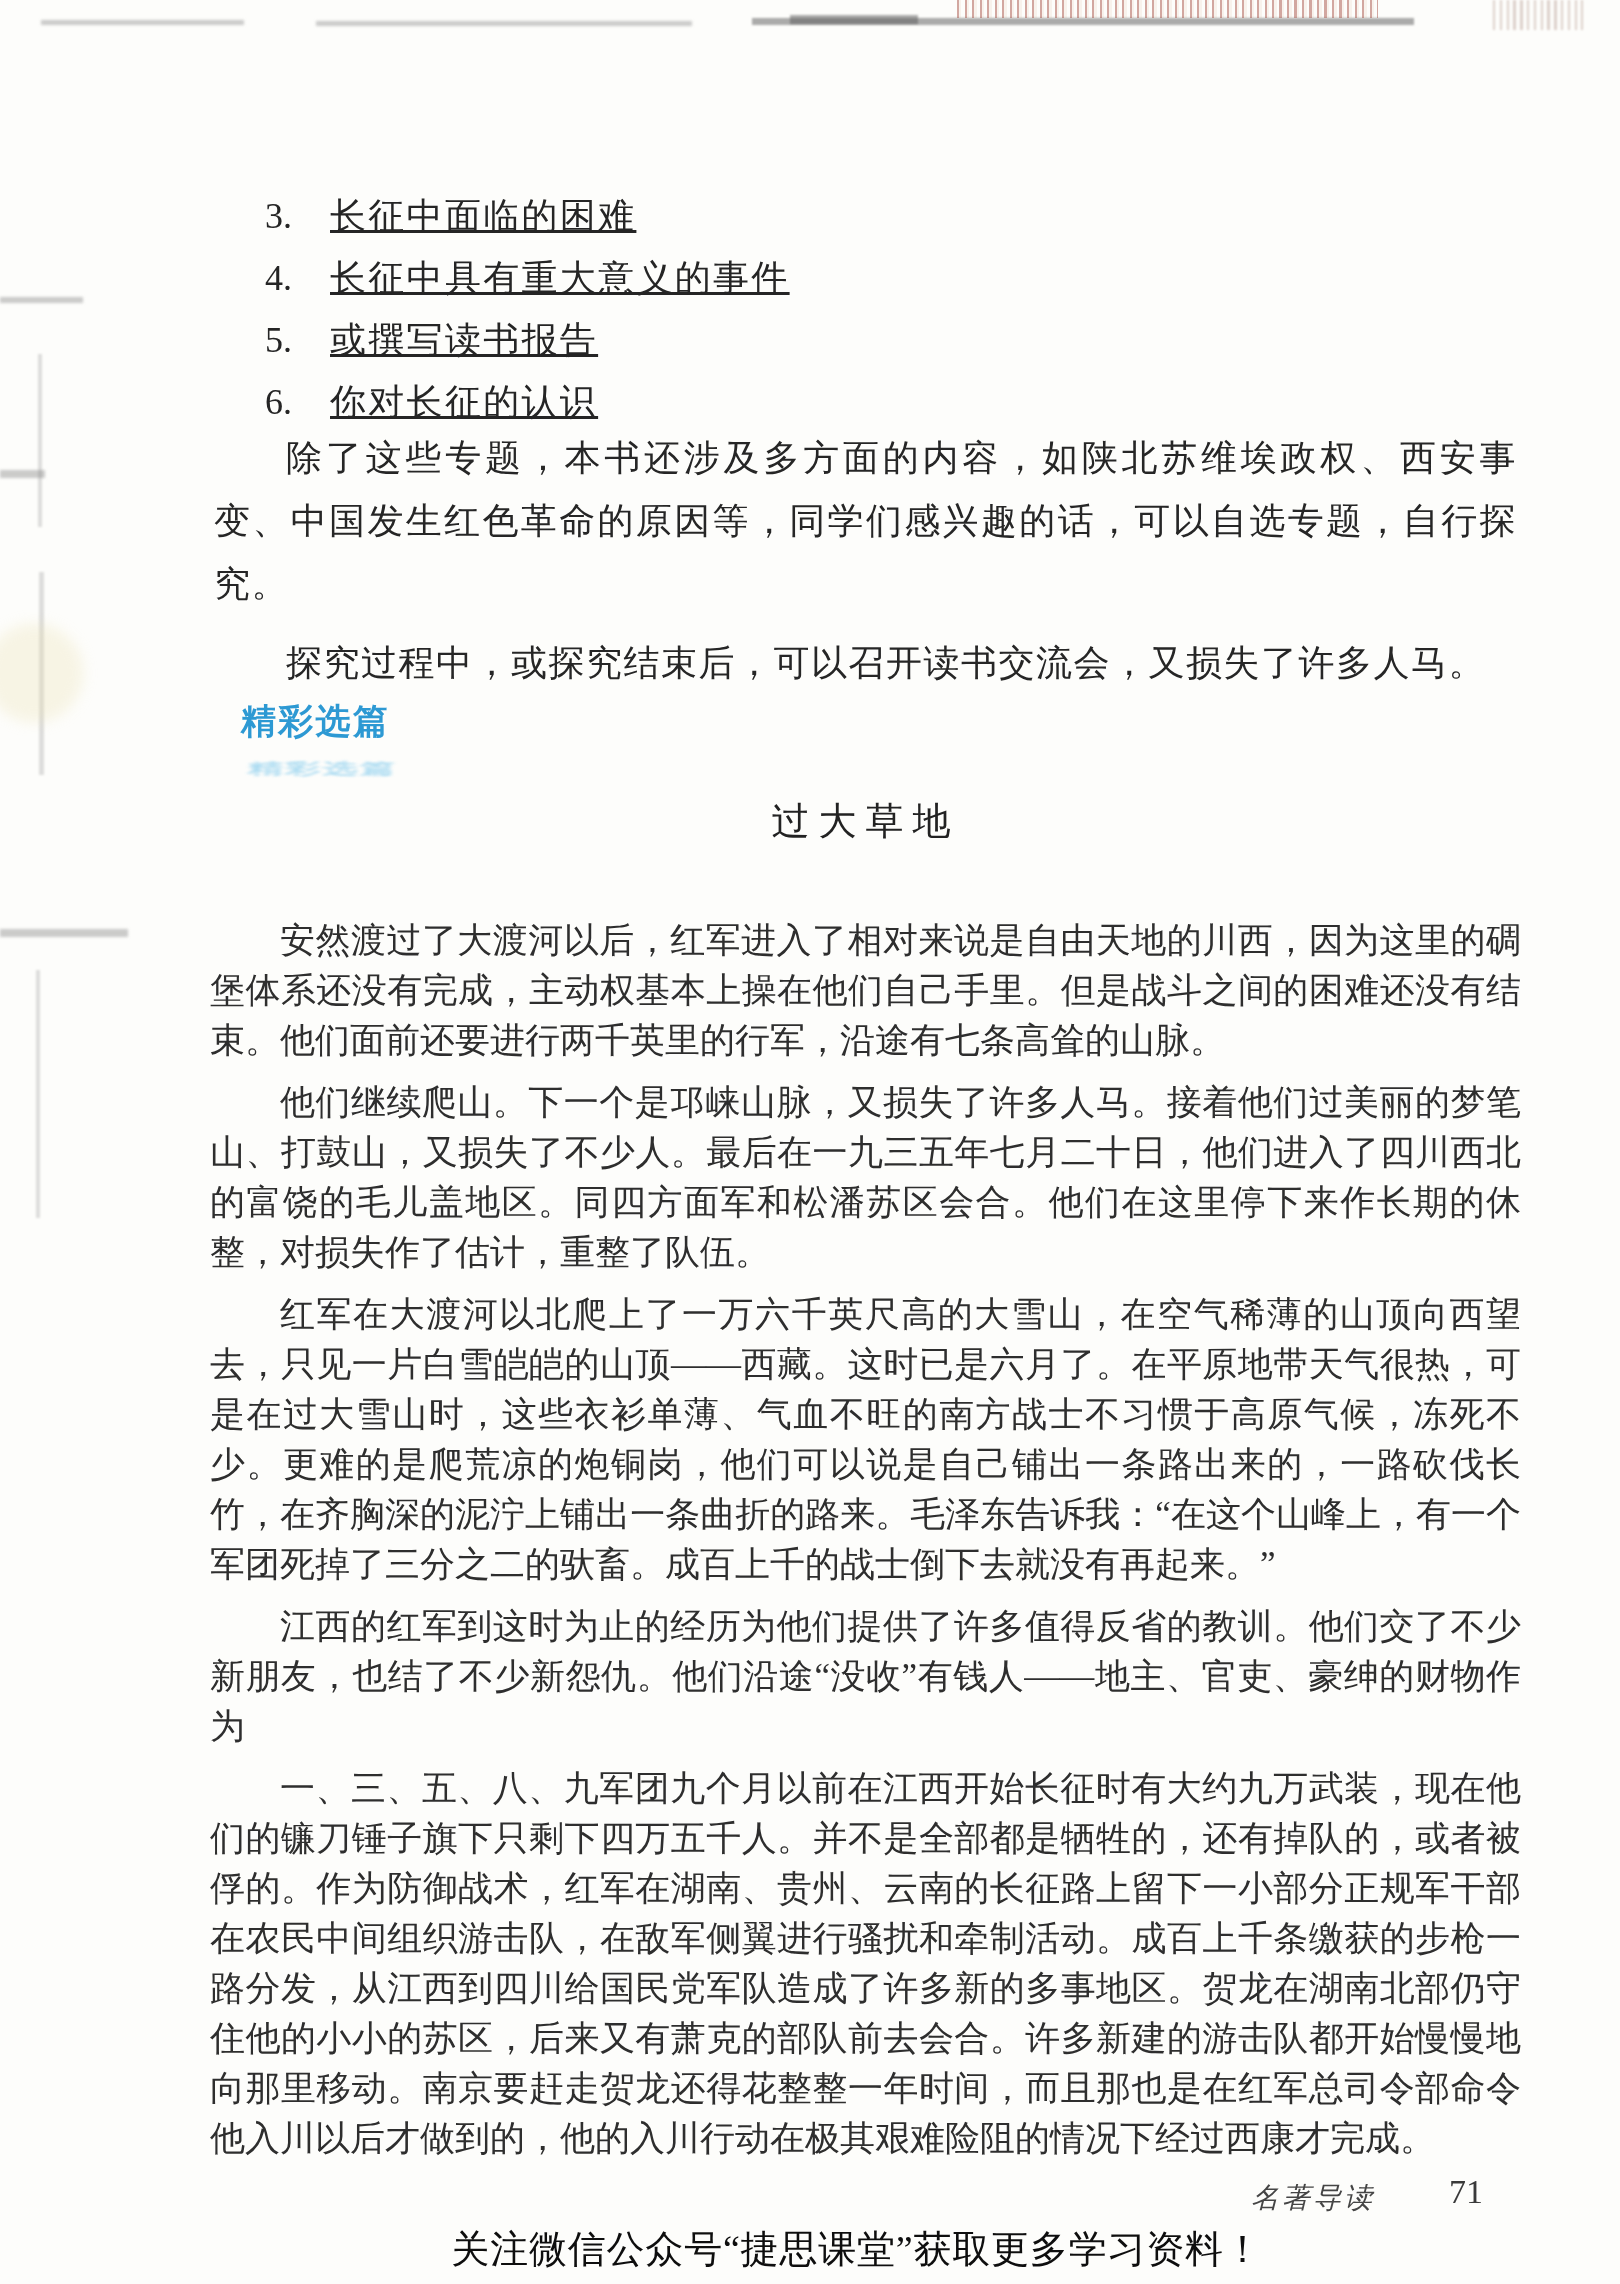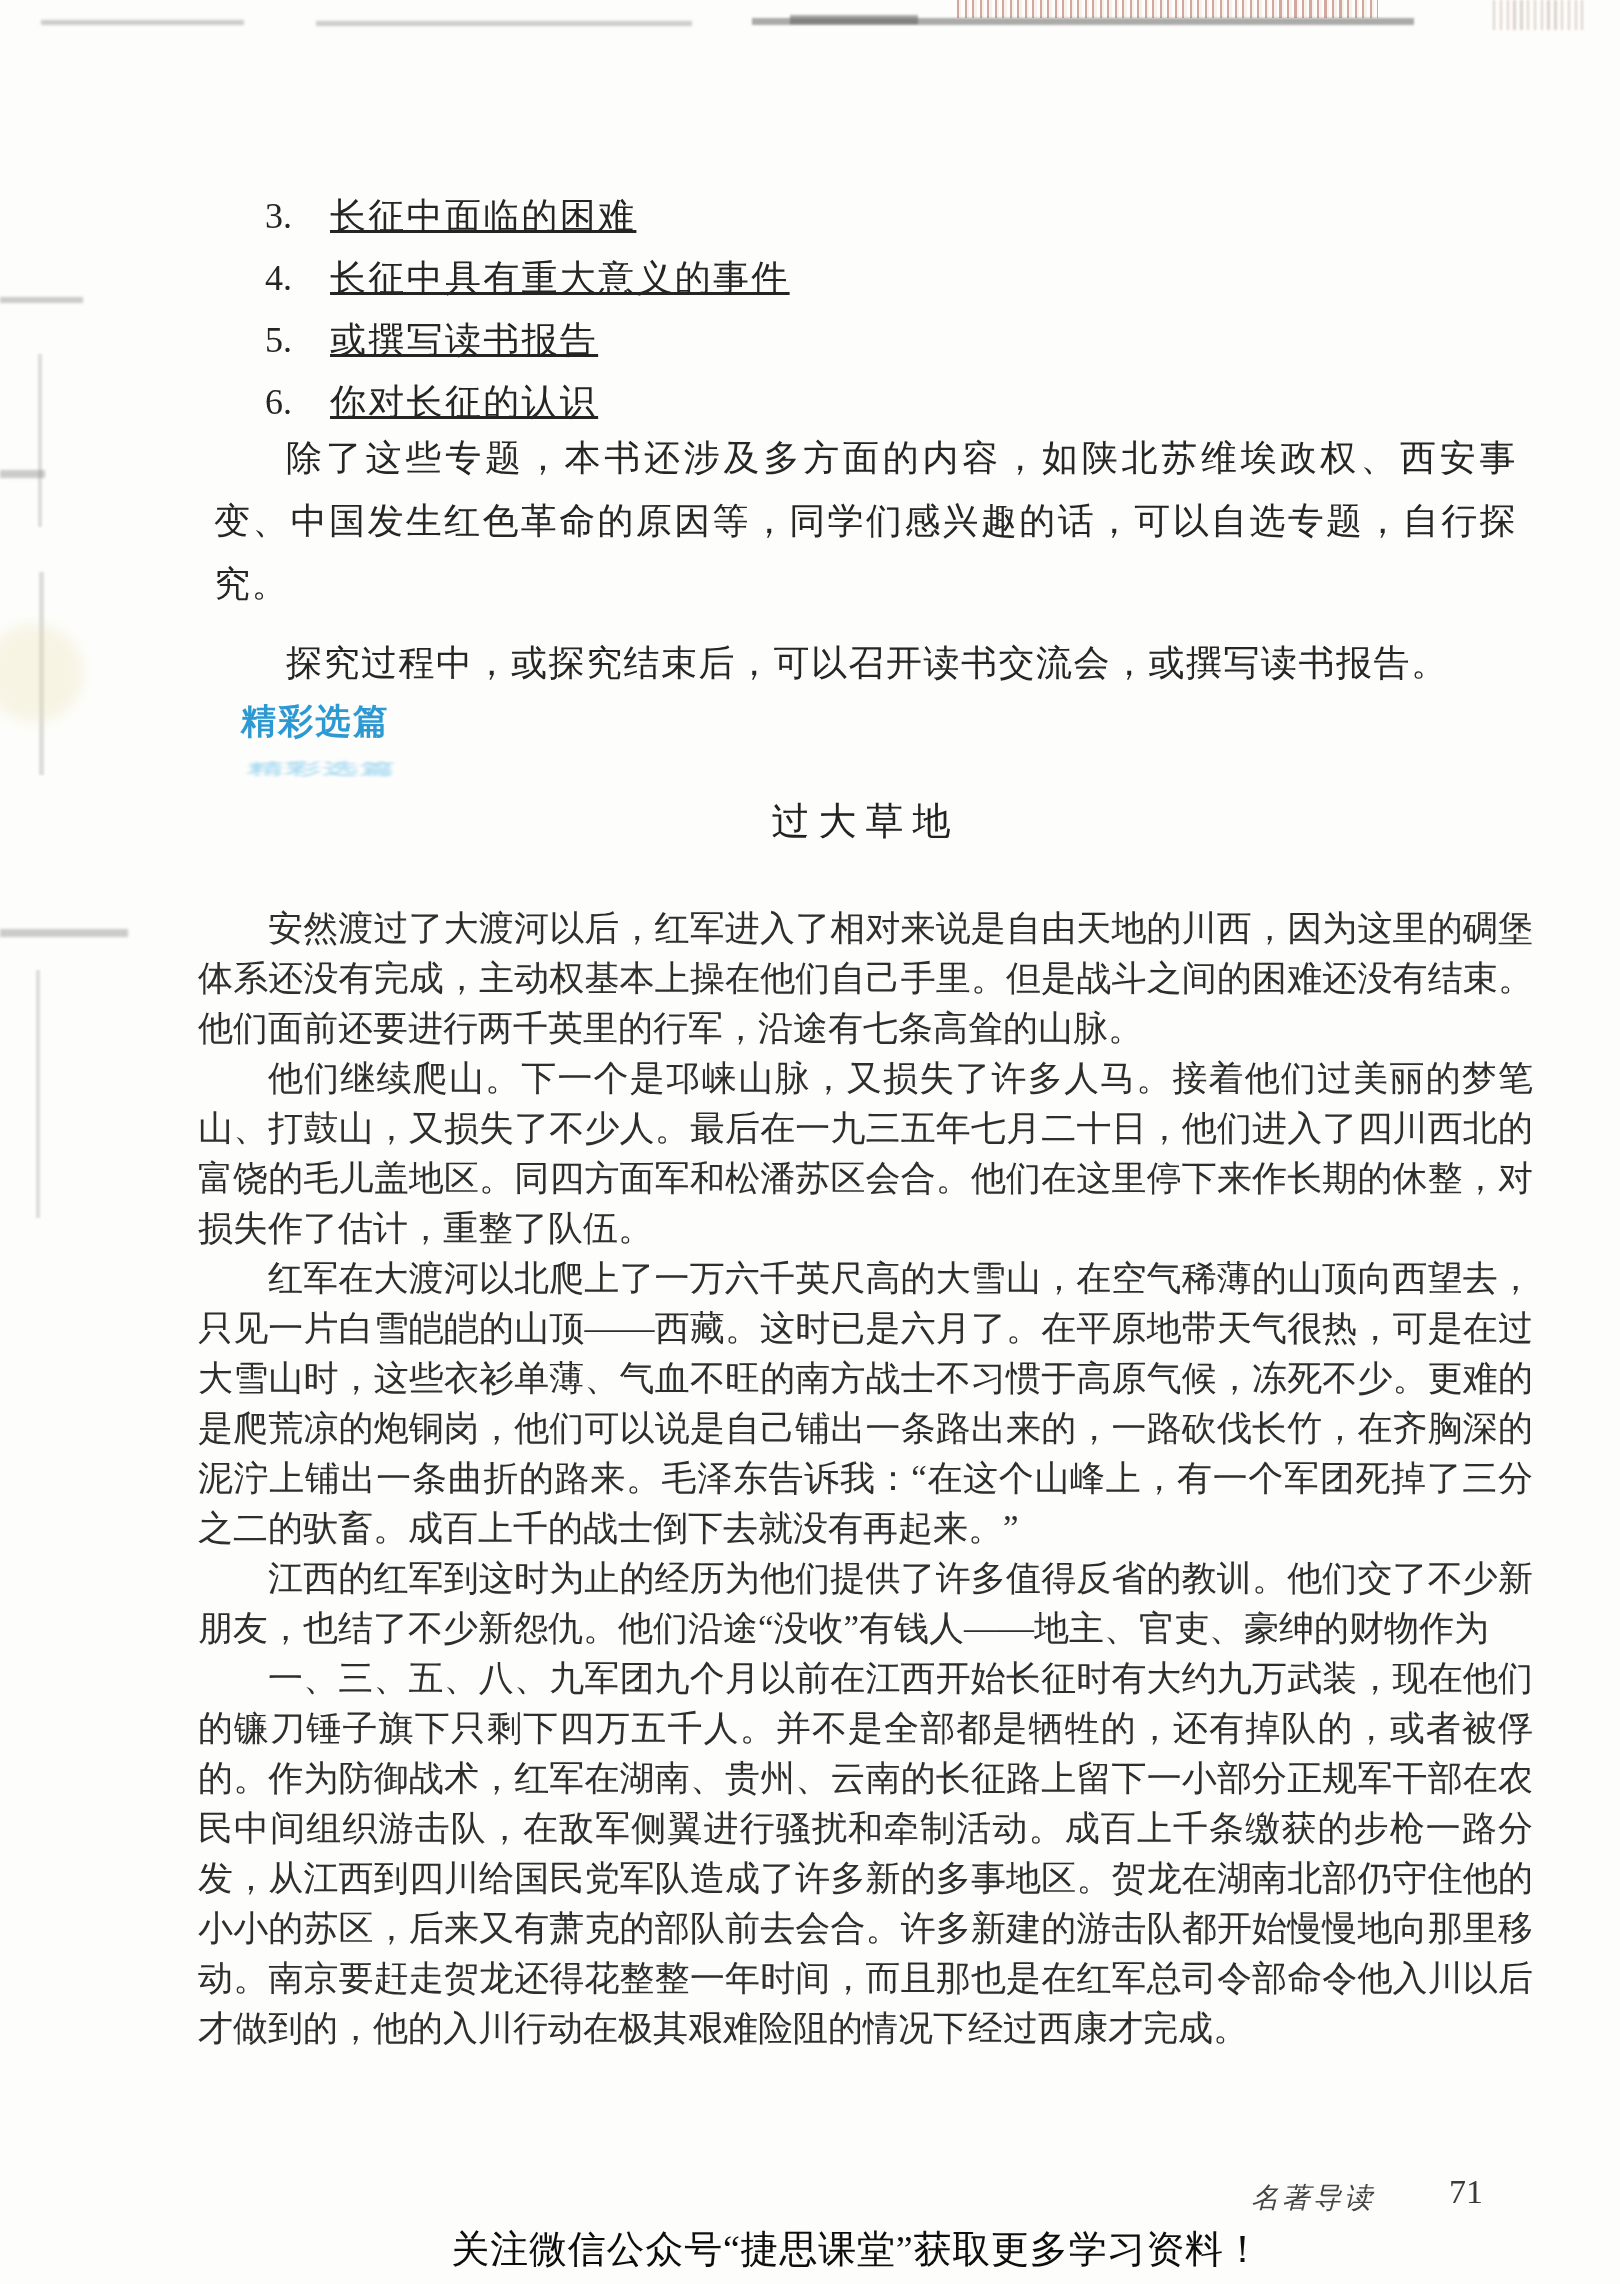--- a/index.html
+++ b/index.html
@@ -53,21 +53,21 @@
   }
   
   .excerpt-title {
     position:absolute; left:198px; top:796px; width:1335px; margin:0;
     text-align:center; font-size:38px; font-weight:500; letter-spacing:9px; color:#222;
   }
   .excerpt {
     position:absolute; left:198px; top:904px; width:1335px;
     font-size:35px; line-height:50px; text-align:justify; color:#2e2e2e;
   }
-  .excerpt p { margin:0; text-indent:2em; }
+  .excerpt p { margin:12px; text-indent:2em; }
   
   .footer-label {
     position:absolute; left:1251px; top:2179px; font-size:28px; color:#454545; letter-spacing:3px;font-style:italic;
   }
   .footer-page-num {
     position:absolute; left:1449px; top:2173px; font-size:34px; color:#3a3a3a;
   }
   .banner {
     position:absolute; left:0; top:2224px; width:1620px; text-align:center;
     font-size:38px; color:#0e0e0e; letter-spacing:0.8px;margin-left:47px;
@@ -103,21 +103,21 @@
     <li>
       <span class="topic-num">5.</span><span class="topic-label">或撰写读书报告</span>
     </li>
     <li>
       <span class="topic-num">6.</span><span class="topic-label">你对长征的认识</span>
     </li>
   </ol>
 
   <div class="intro">
     <p>除了这些专题，本书还涉及多方面的内容，如陕北苏维埃政权、西安事变、中国发生红色革命的原因等，同学们感兴趣的话，可以自选专题，自行探究。</p>
-    <p>探究过程中，或探究结束后，可以召开读书交流会，或撰写读书报告。</p>
+    <p>探究过程中，或探究结束后，可以召开读书交流会，又损失了许多人马。</p>
   </div>
 
   <h3 class="section-heading">精彩选篇</h3>
   <h3 class="section-heading-ghost">精彩选篇</h3>
 
   <h2 class="excerpt-title">过大草地</h2>
 
   <div class="excerpt">
     <p>安然渡过了大渡河以后，红军进入了相对来说是自由天地的川西，因为这里的碉堡体系还没有完成，主动权基本上操在他们自己手里。但是战斗之间的困难还没有结束。他们面前还要进行两千英里的行军，沿途有七条高耸的山脉。</p>
     <p>他们继续爬山。下一个是邛崃山脉，又损失了许多人马。接着他们过美丽的梦笔山、打鼓山，又损失了不少人。最后在一九三五年七月二十日，他们进入了四川西北的富饶的毛儿盖地区。同四方面军和松潘苏区会合。他们在这里停下来作长期的休整，对损失作了估计，重整了队伍。</p>

